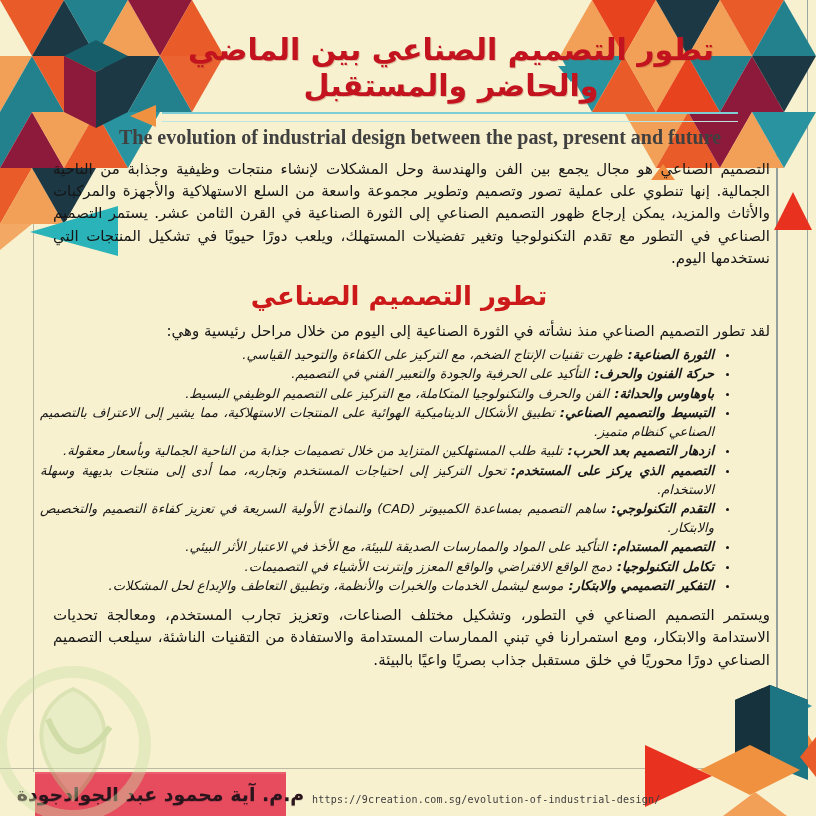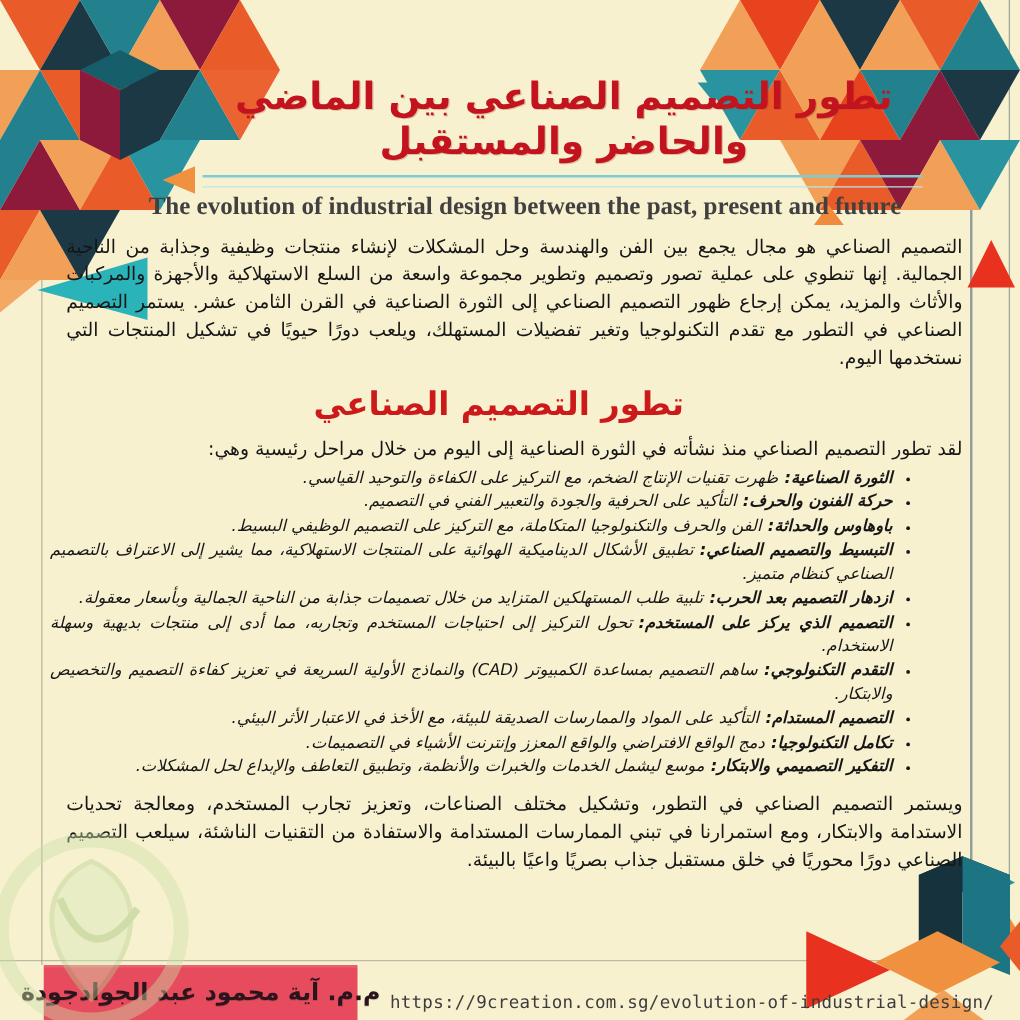--- a/index.html
+++ b/index.html
@@ -19,21 +19,21 @@
   .deco-tl{left:0;top:0;}
   .deco-tr{right:0;top:0;}
   .deco-br{right:0;bottom:0;}
   .deco-left-arrow{left:28px;top:202px;}
   
   .content{
     position:absolute;left:40px;right:46px;top:0;z-index:3;
     color:#161616;
   }
   .page-title{
-    margin-top:60px;padding-left:92px;
+    margin-top:32px;padding-left:92px;
     direction:rtl;text-align:center;
     font-size:30px;font-weight:bold;color:#c2131f;
     text-shadow:1px 1px 0 rgba(150,70,40,.28);
     line-height:1.2;
   }
   .divider{
     position:relative;height:7px;margin:8px 32px 2px 122px;
     border-top:2px solid #7fcdd4;border-bottom:1px solid #b9e5e7;
   }
   .divider svg{position:absolute;left:-34px;top:-11px;}
@@ -67,21 +67,21 @@
     background:#e74b5e;display:flex;align-items:center;justify-content:center;
     box-shadow:inset 0 2px 0 rgba(255,255,255,.12);
   }
   .author-name{
     direction:rtl;font-size:19px;font-weight:bold;color:#2b151d;
     text-shadow:0 1px 0 rgba(0,0,0,.15);white-space:nowrap;text-align:center;
   }
   .source-url{
     position:absolute;left:312px;top:794px;z-index:4;
     font-family:"DejaVu Sans Mono", monospace;
-    font-size:14px;color:#3c3c3c;letter-spacing:.2px;
+    font-size:10px;color:#3c3c3c;letter-spacing:.2px;
   }
   .watermark{position:absolute;left:-14px;bottom:-16px;z-index:5;opacity:.42;}
 </style>
 </head>
 <body>
 
 <div class="frame-line fl-left"></div>
 <div class="frame-line fl-right-inner"></div>
 <div class="frame-line fl-right-outer"></div>
 <div class="frame-line fl-bottom"></div>

